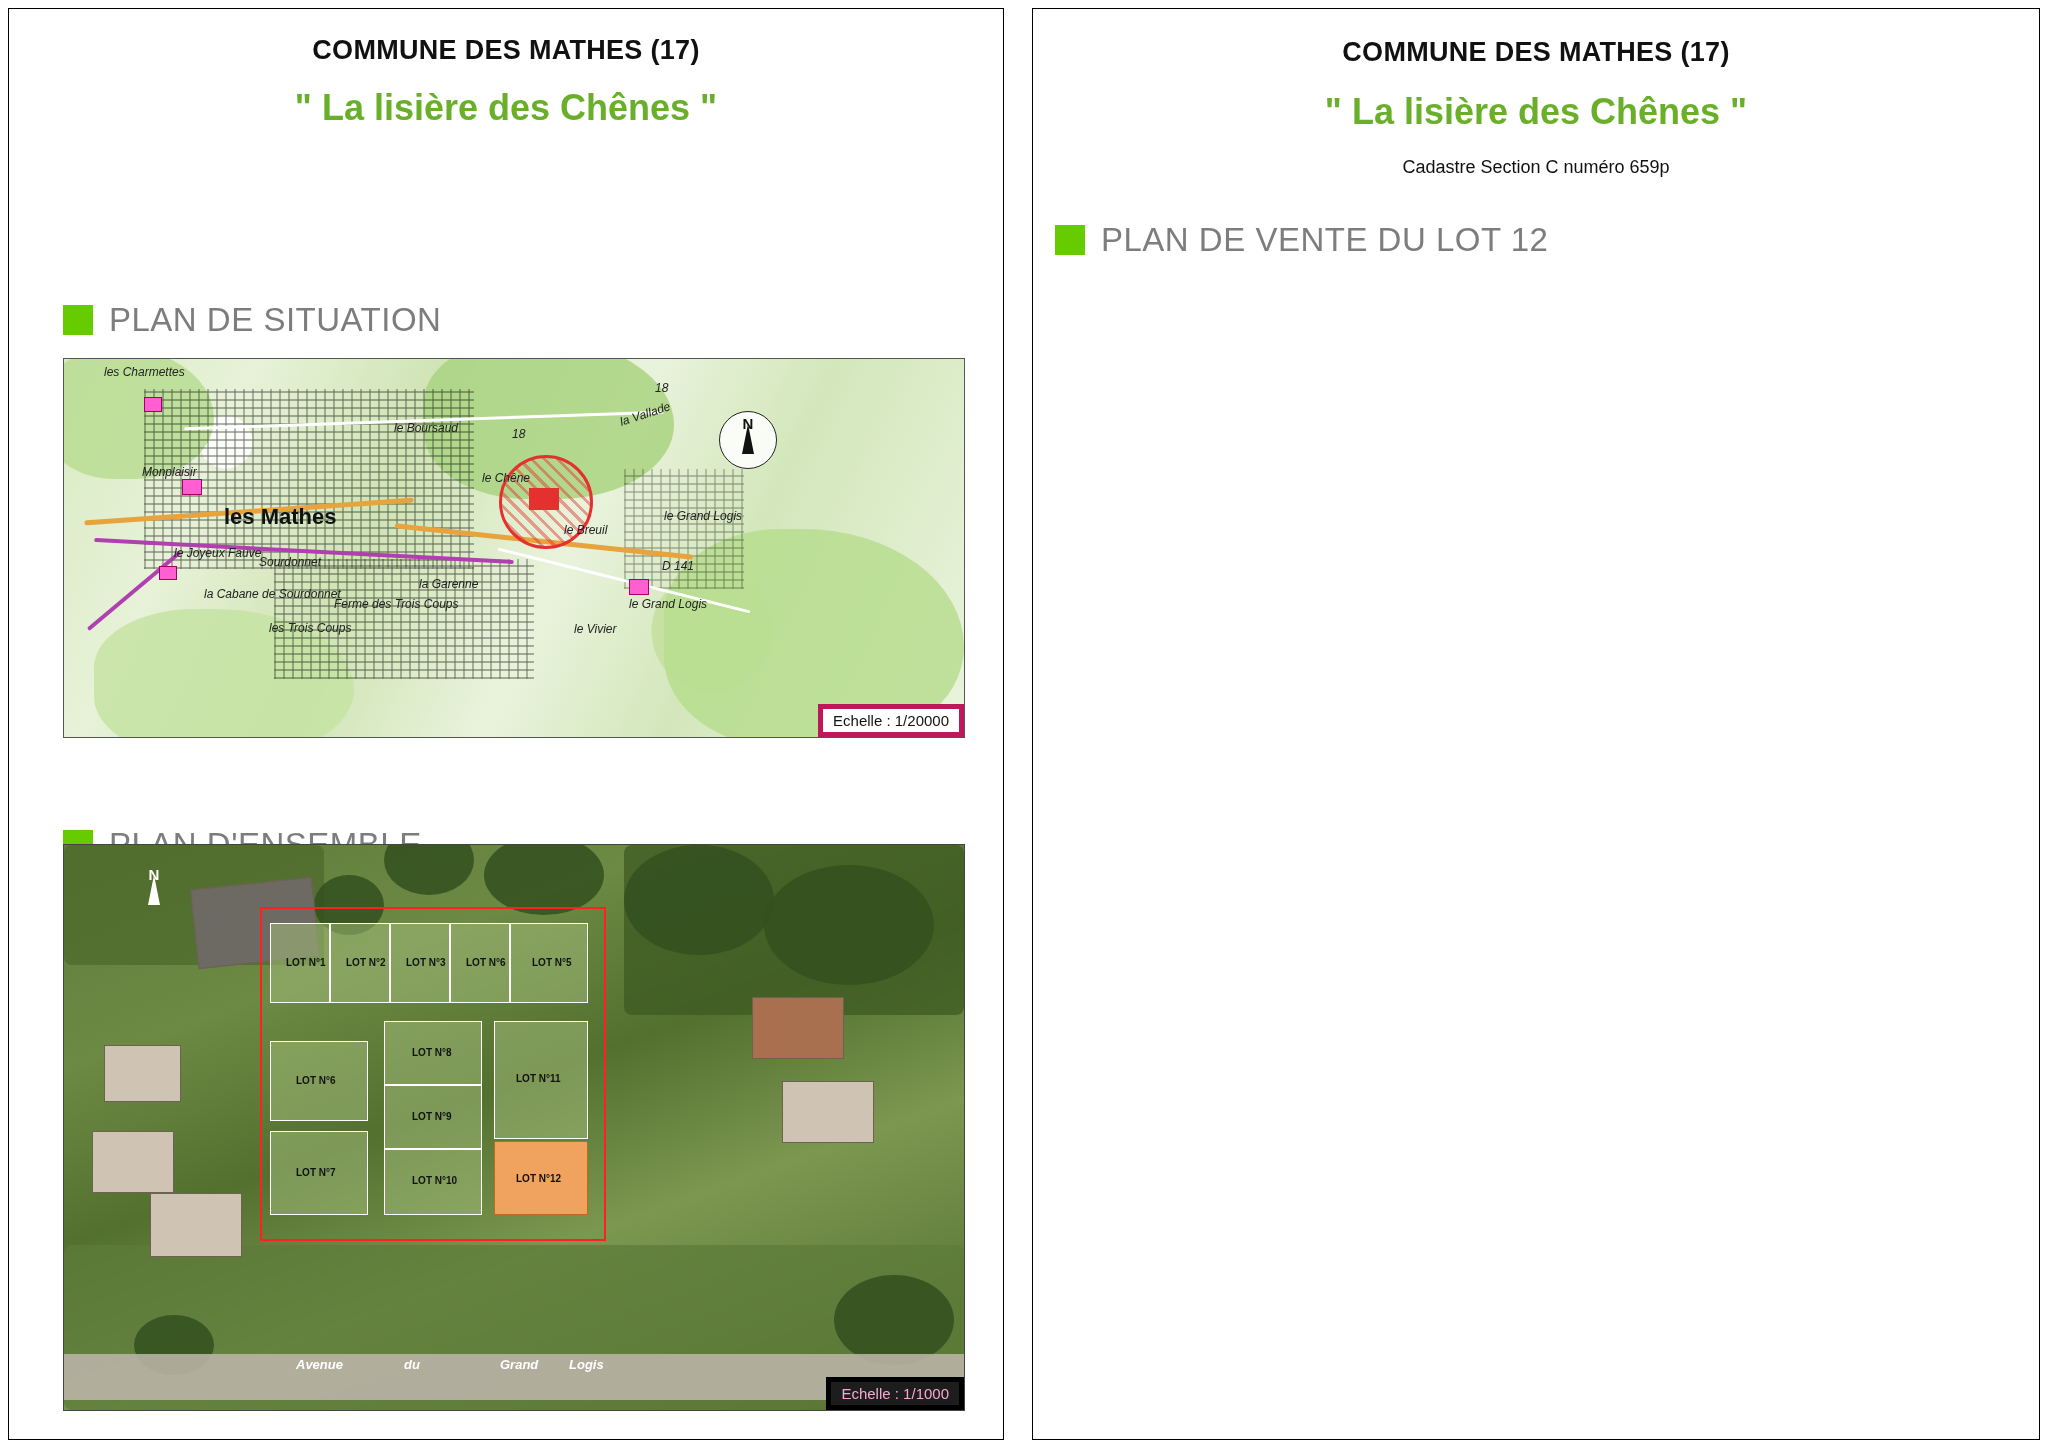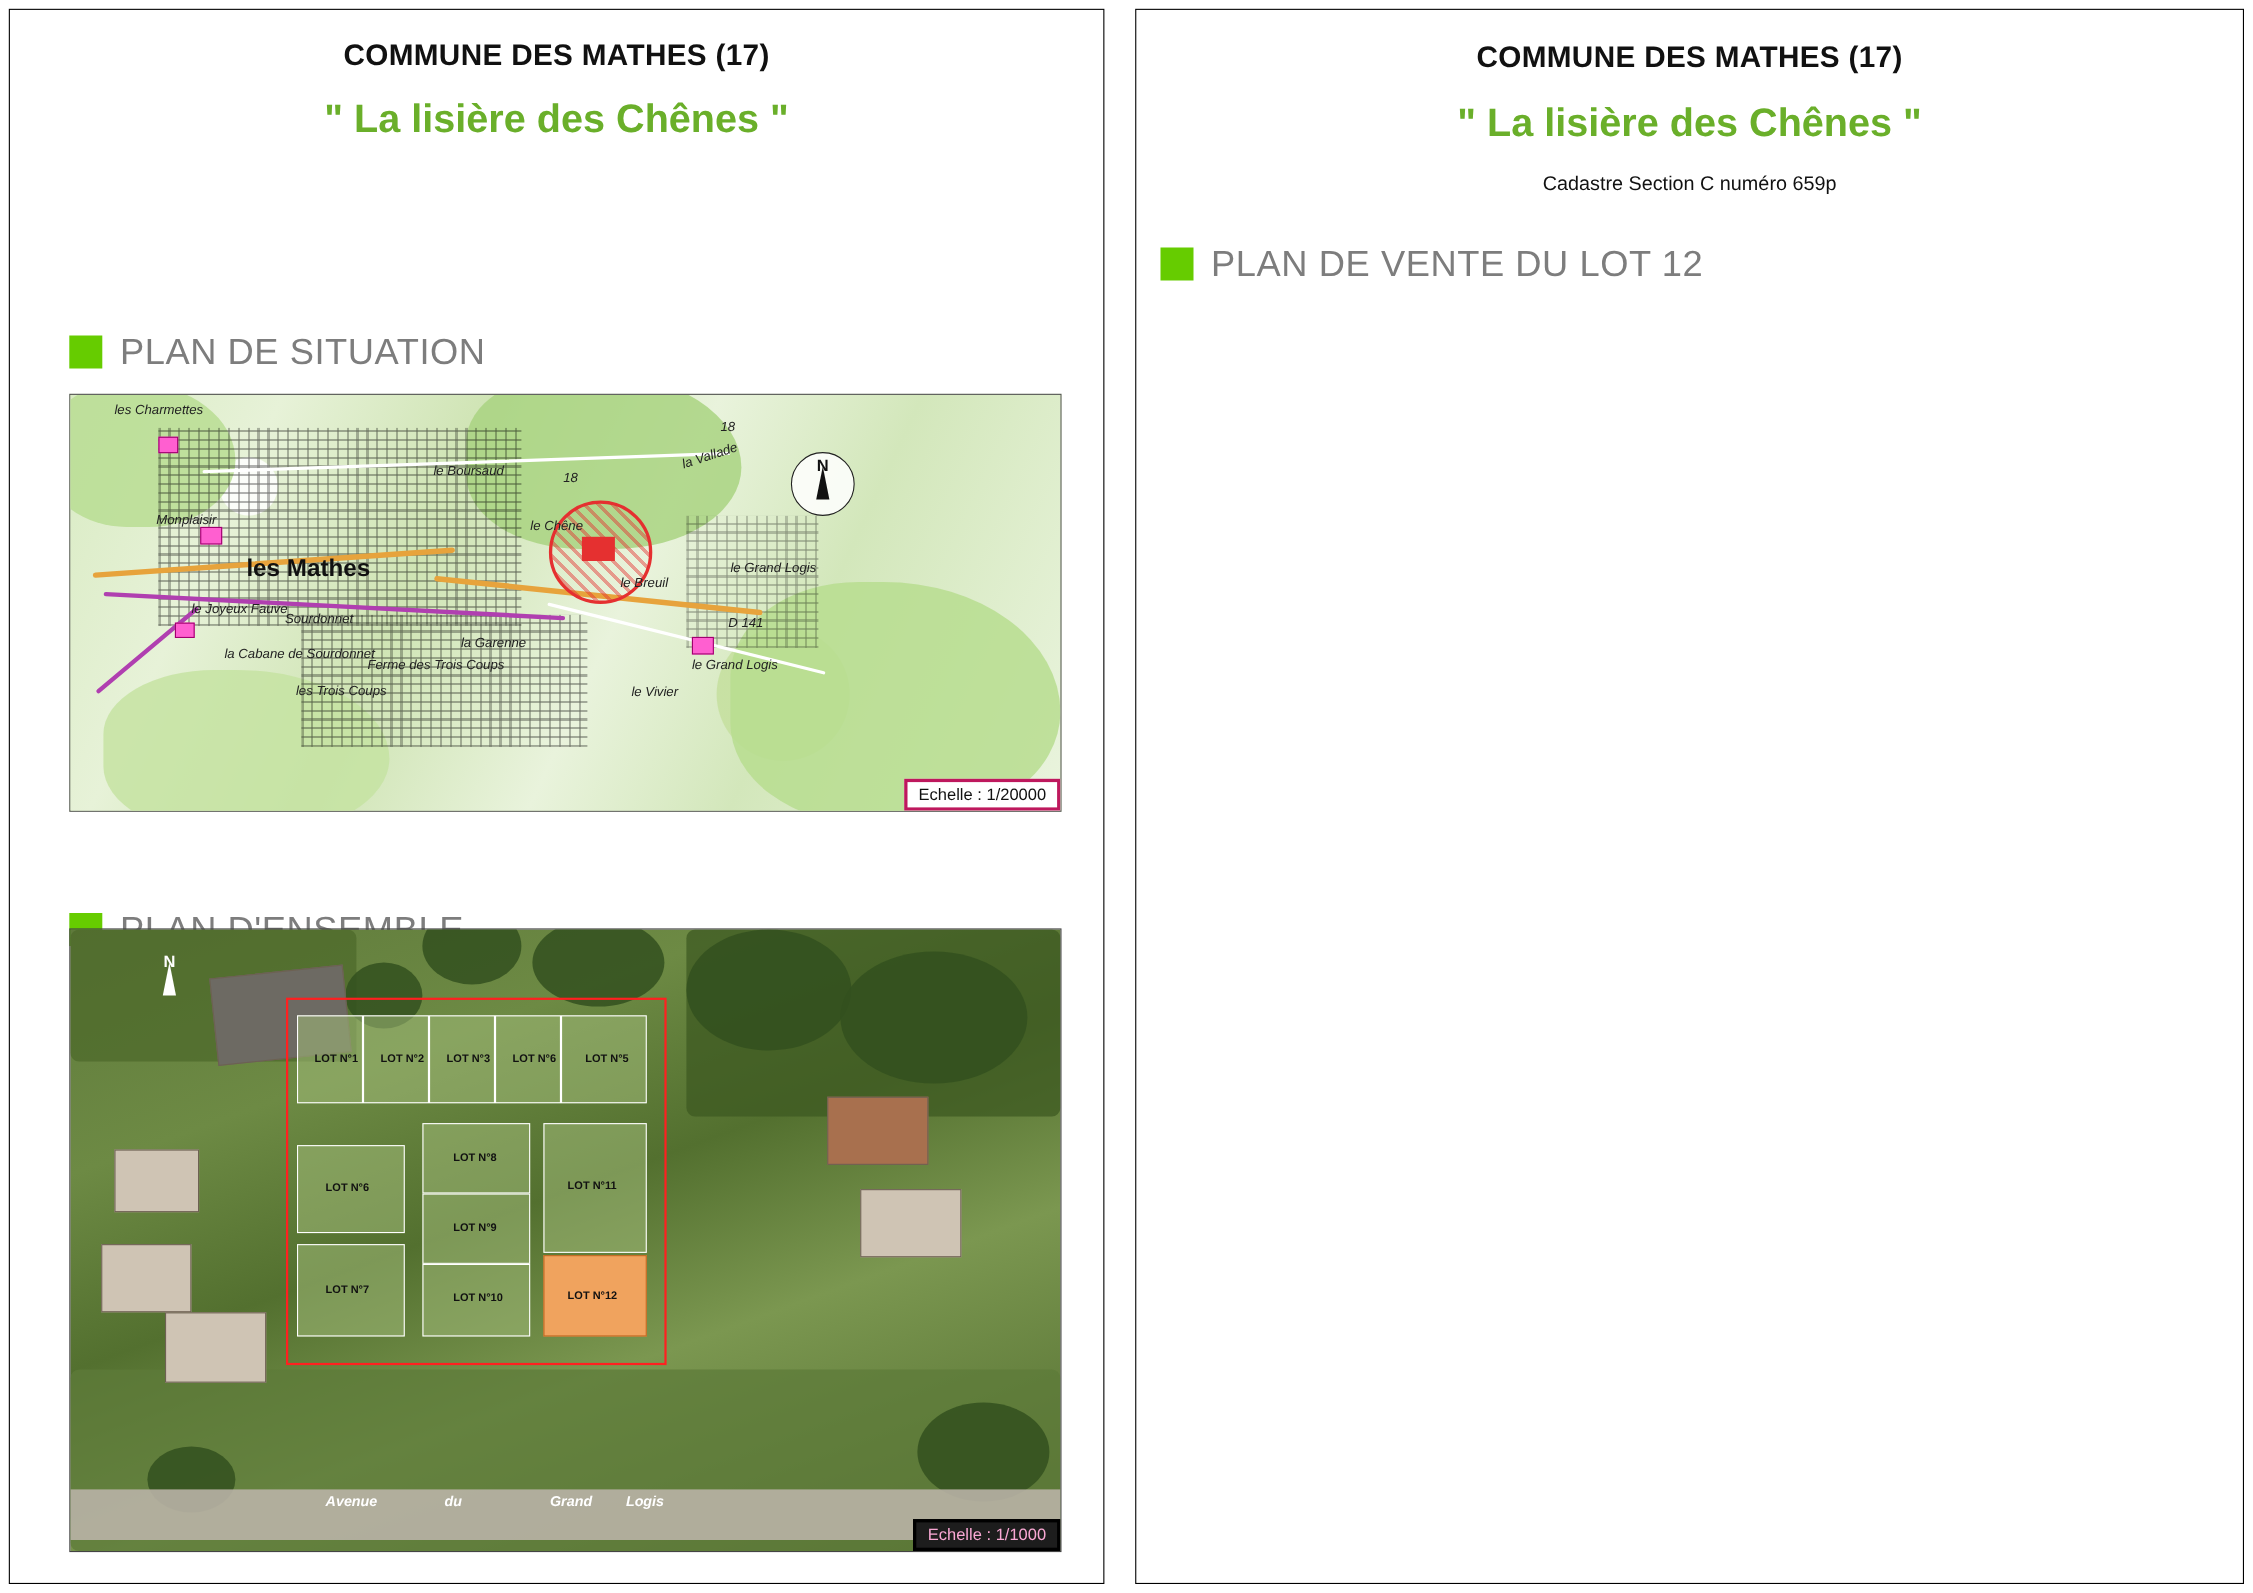--- a/index.html
+++ b/index.html
@@ -66,21 +66,21 @@
     position:absolute;width:56px;height:56px;border-radius:50%;
     border:1px solid #222;background:rgba(255,255,255,.85);
   }
   .compass .n{position:absolute;left:50%;top:3px;transform:translateX(-50%);font-size:15px;font-weight:bold;}
   .compass .needle{
     position:absolute;left:50%;top:12px;transform:translateX(-50%);
     width:0;height:0;border-left:6px solid transparent;border-right:6px solid transparent;
     border-bottom:30px solid #111;
   }
   .scale-tag{
-    position:absolute;right:0;bottom:0;background:#fff;border:3px solid #be185d;
+    position:absolute;right:0;bottom:0;background:#fff;border:5px solid #be185d;
     font-size:15px;padding:3px 10px;
   }
 
   
   #ensemble-map{
     position:absolute;left:54px;top:835px;width:900px;height:565px;
     border:1px solid #444;overflow:hidden;
     background:linear-gradient(160deg,#5f7a3b 0%,#6d8a44 25%,#53702f 45%,#7b9750 65%,#4f6a2d 100%);
   }
   .aer-field{position:absolute;background:#7d9a52;opacity:.75;border-radius:8px;}

